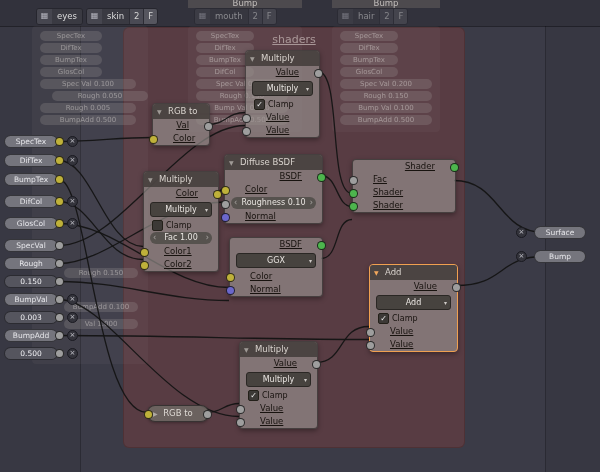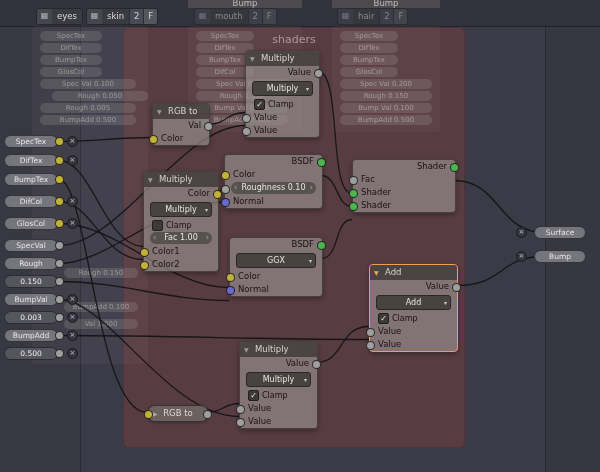--- a/index.html
+++ b/index.html
@@ -8,21 +8,21 @@
   .abs{position:absolute;}
 
   
   .strip-top{left:0;top:0;width:600px;height:26px;background:#32323c;border-bottom:1px solid #24242c;}
   .shade-left{left:0;top:26px;width:80px;height:446px;background:rgba(0,0,0,0.05);border-right:1px solid rgba(0,0,0,0.22);}
   .shade-right{left:545px;top:26px;width:55px;height:446px;background:rgba(0,0,0,0.06);border-left:1px solid rgba(0,0,0,0.22);}
 
   
   .frame{left:123px;top:27px;width:340px;height:419px;background:rgba(125,62,62,0.45);
          border-radius:6px;border:1px solid rgba(60,28,28,0.35);}
-  .frame-title{position:absolute;top:5px;left:0;width:100%;text-align:center;font-size:11px;color:rgba(235,224,220,0.55);}
+  .frame-title{position:absolute;top:5px;left:0;width:100%;text-align:center;font-size:11px;color:rgba(235,224,220,0.55);text-decoration:underline;}
 
   
   .fpanel{background:rgba(165,160,158,0.07);border-radius:4px;}
   .frow{position:absolute;height:10px;border-radius:5px;background:rgba(172,168,164,0.22);
         color:rgba(228,224,220,0.45);font-size:7px;line-height:10px;text-align:center;
         overflow:hidden;white-space:nowrap;}
   .ghost-head{top:0;height:8px;background:rgba(118,110,106,0.40);overflow:hidden;
               color:rgba(222,218,214,0.8);font-size:8.5px;line-height:9px;text-align:center;}
   .ghost-head span{display:block;margin-top:-1px;}
 
@@ -51,21 +51,21 @@
   .rrow .xcirc{left:0;top:1px;}
 
   
   .node{border-radius:4px;background:rgba(152,146,142,0.66);border:1px solid rgba(22,20,20,0.55);
         box-shadow:0 2px 5px rgba(0,0,0,0.35);font-size:8.5px;color:#18130f;}
   .node.selected{border:1.5px solid #f0a050;}
   .nhead{height:15px;line-height:15px;background:rgba(64,57,55,0.82);border-radius:3px 3px 0 0;
          color:#d9d3ce;padding-left:15px;font-size:8.5px;position:relative;overflow:hidden;}
   .collapse{position:absolute;left:4px;top:0;font-size:6px;color:rgba(230,225,220,0.55);}
   .collapse.sel{color:#f2a85c;}
-  .nrow{position:relative;height:13px;line-height:13px;padding:0 8px;white-space:nowrap;}
+  .nrow{position:relative;height:13px;line-height:13px;padding:0 20px;white-space:nowrap;text-decoration:underline;}
   .nrow.out{text-align:right;}
   .nrow .sock.left{left:-4px;top:3px;}
   .nrow .sock.right{right:-4px;top:3px;}
   .ndrop{position:relative;margin:2px 6px;height:13px;line-height:13px;background:#47433f;
          border:1px solid #2a2724;border-radius:3px;color:#e9e5e1;text-align:center;font-size:8px;}
   .dtri{position:absolute;right:3px;top:0;font-size:6px;color:#cfcbc7;}
   .ncheck{position:relative;height:12px;margin:1px 8px;display:flex;align-items:center;gap:3px;}
   .cbox{width:9px;height:9px;background:#3c3936;border:1px solid #232019;border-radius:2px;color:#eee;
         font-size:8px;line-height:9px;text-align:center;display:inline-block;flex:0 0 auto;}
   .clabel{font-size:8px;color:#18130f;}
@@ -296,20 +296,24 @@
       <span>Value</span>
       <span class="sock left s-gray"></span>
     </div>
     <div class="nrow">
       <span>Value</span>
       <span class="sock left s-gray"></span>
     </div>
   </div>
 
   <div class="abs node" style="left:224px;top:154px;width:97px;">
+    <div class="nhead">
+      <span class="collapse">▼</span>
+      <span>Diffuse BSDF</span>
+    </div>
     <div class="nrow out">
       <span>BSDF</span>
       <span class="sock right s-green"></span>
     </div>
     <div class="nrow">
       <span>Color</span>
       <span class="sock left s-yellow"></span>
     </div>
     <div class="nslider">
       <span class="arr l">‹</span>

